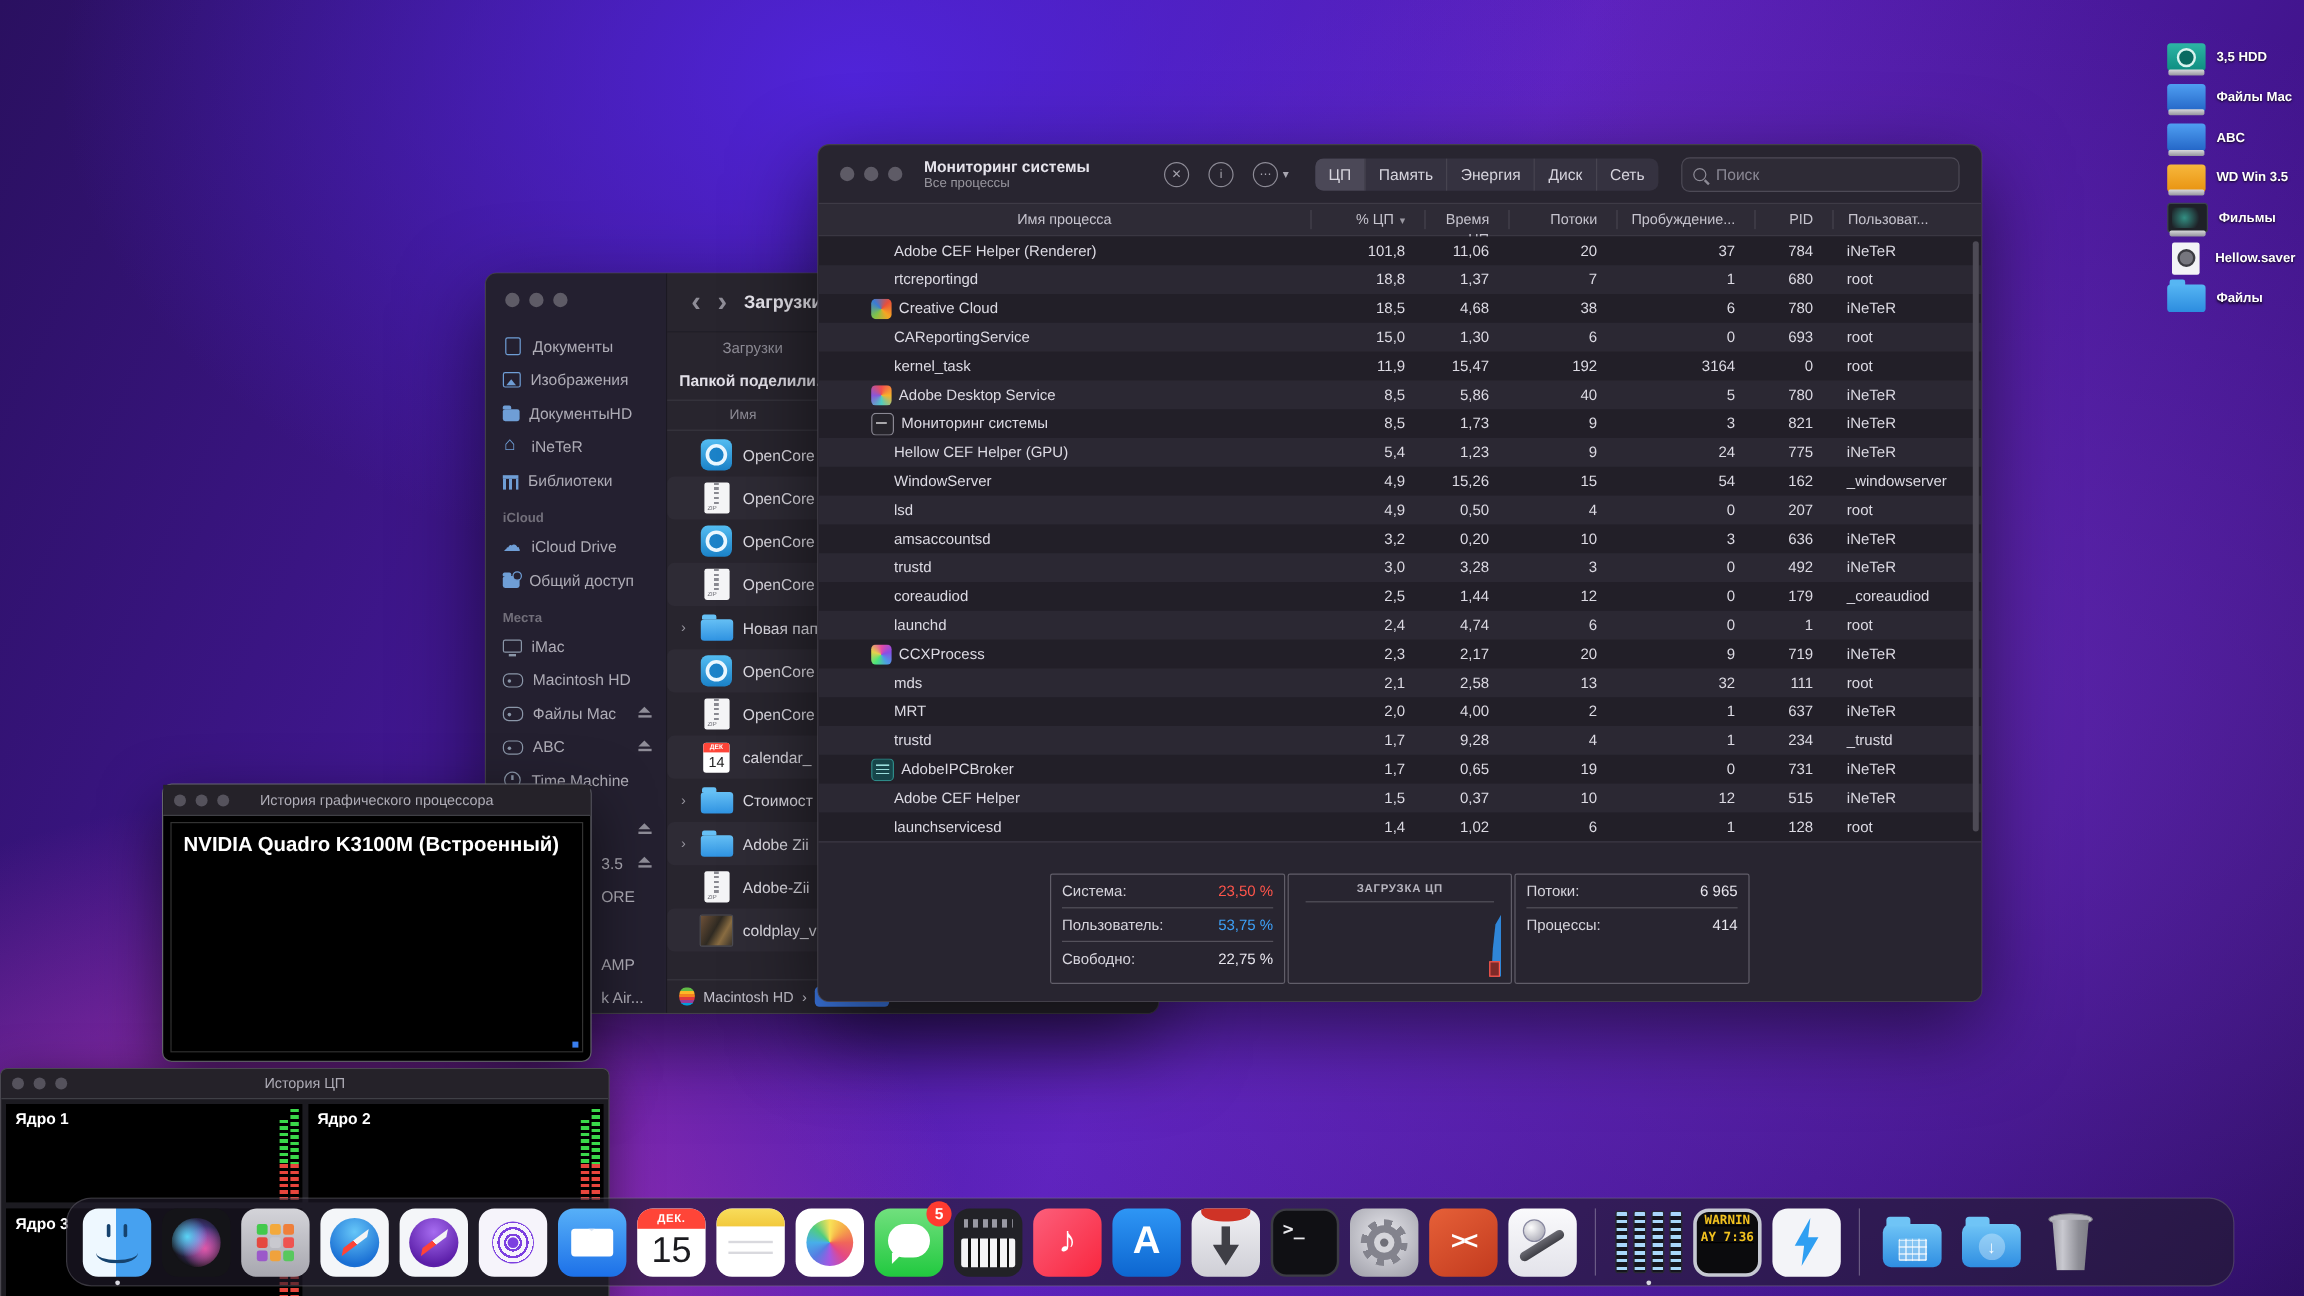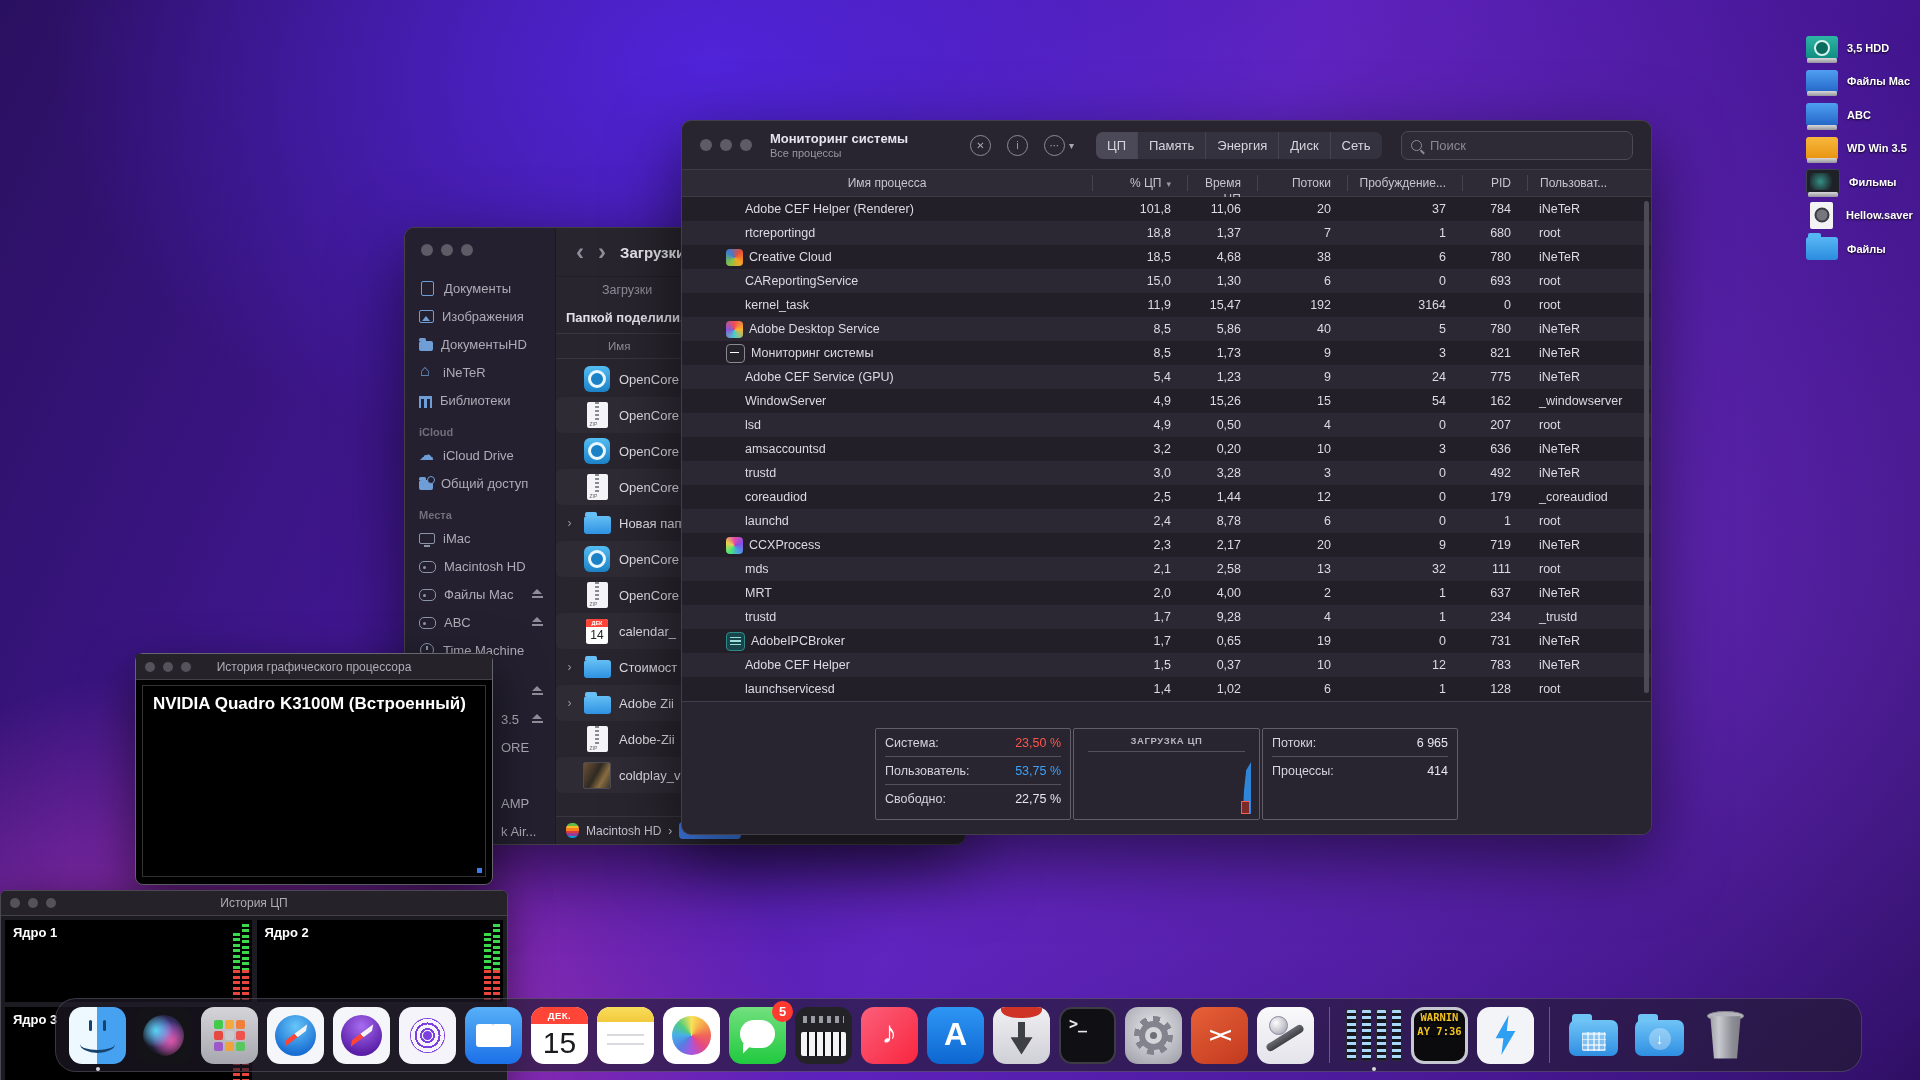--- a/index.html
+++ b/index.html
@@ -643,21 +643,21 @@
           <div class="c-num">8,5</div>
           <div class="c-num">1,73</div>
           <div class="c-num">9</div>
           <div class="c-num">3</div>
           <div class="c-num">821</div>
           <div class="c-num c-user">iNeTeR</div>
         </div>
         <div class="am-grid am-row alt">
           <div class="c-name">
             <span class="pic-sp"></span>
-            <span class="pname">Adobe CEF Service (GPU)</span>
+            <span class="pname">Hellow CEF Helper (GPU)</span>
           </div>
           <div class="c-num">5,4</div>
           <div class="c-num">1,23</div>
           <div class="c-num">9</div>
           <div class="c-num">24</div>
           <div class="c-num">775</div>
           <div class="c-num c-user">iNeTeR</div>
         </div>
         <div class="am-grid am-row">
           <div class="c-name">
@@ -718,21 +718,21 @@
           <div class="c-num">0</div>
           <div class="c-num">179</div>
           <div class="c-num c-user">_coreaudiod</div>
         </div>
         <div class="am-grid am-row alt">
           <div class="c-name">
             <span class="pic-sp"></span>
             <span class="pname">launchd</span>
           </div>
           <div class="c-num">2,4</div>
-          <div class="c-num">8,78</div>
+          <div class="c-num">4,74</div>
           <div class="c-num">6</div>
           <div class="c-num">0</div>
           <div class="c-num">1</div>
           <div class="c-num c-user">root</div>
         </div>
         <div class="am-grid am-row">
           <div class="c-name">
             <span class="pic pic-ccx"></span>
             <span class="pname">CCXProcess</span>
           </div>
@@ -793,21 +793,21 @@
         </div>
         <div class="am-grid am-row alt">
           <div class="c-name">
             <span class="pic-sp"></span>
             <span class="pname">Adobe CEF Helper</span>
           </div>
           <div class="c-num">1,5</div>
           <div class="c-num">0,37</div>
           <div class="c-num">10</div>
           <div class="c-num">12</div>
-          <div class="c-num">783</div>
+          <div class="c-num">515</div>
           <div class="c-num c-user">iNeTeR</div>
         </div>
         <div class="am-grid am-row">
           <div class="c-name">
             <span class="pic-sp"></span>
             <span class="pname">launchservicesd</span>
           </div>
           <div class="c-num">1,4</div>
           <div class="c-num">1,02</div>
           <div class="c-num">6</div>

